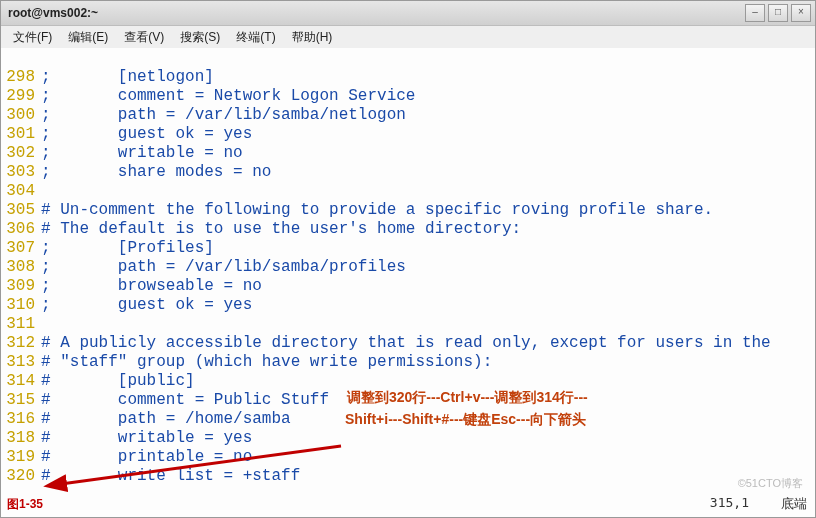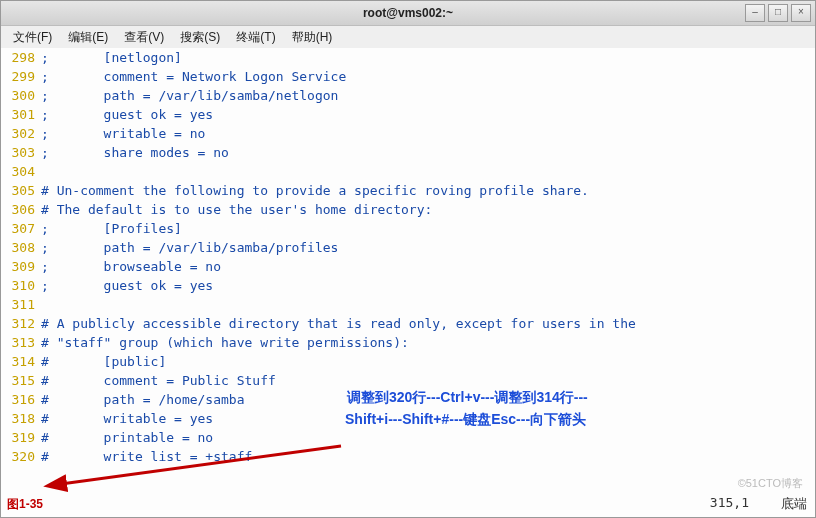--- a/index.html
+++ b/index.html
@@ -1,41 +1,41 @@
 <!DOCTYPE html>
 <html><head>
 <meta charset="utf-8">
 <style>
   html,body{margin:0;padding:0;width:816px;height:518px;overflow:hidden;
     font-family:"DejaVu Sans Mono","Liberation Mono",monospace;background:#e8e8e8;}
   .window{width:816px;height:518px;border:1px solid #999;box-sizing:border-box;
     background:#fff;position:relative;}
   .titlebar{height:24px;background:linear-gradient(#e6e6e6,#d0d0d0);
     border-bottom:1px solid #bdbdbd;position:relative;display:flex;
-    align-items:center;justify-content:center;}
+    align-items:center;padding-left:7px;}
   .titlebar .title{color:#222;font:bold 12px sans-serif;}
   .wbtns{position:absolute;right:4px;top:3px;display:flex;gap:3px;}
   .wbtn{width:18px;height:16px;background:linear-gradient(#f4f4f4,#d8d8d8);
     border:1px solid #999;font:10px sans-serif;text-align:center;line-height:14px;
     color:#555;cursor:default;}
   .menubar{height:22px;background:#efefef;border-bottom:1px solid #d0d0d0;
     display:flex;align-items:center;padding:0 6px;gap:4px;}
   .menuitem{font:12px sans-serif;color:#222;padding:4px 6px;cursor:default;}
   .editor{position:absolute;top:47px;left:0;right:0;bottom:0;background:#fdfdfd;
-    padding:0 0 0 0;font-size:13px;line-height:19px;overflow:hidden;}
+    padding:20px 0 0 0;font-size:16px;line-height:19px;overflow:hidden;font-family:Liberation Mono, monospace;}
   .line{white-space:pre;}
   .num{display:inline-block;width:34px;text-align:right;color:#c5a000;margin-right:6px;}
   .code{color:#1a4aa8;}
   .statusL{position:absolute;left:6px;bottom:4px;color:#c00000;font:bold 12px sans-serif;
     }
   .statusR{position:absolute;right:8px;bottom:4px;color:#333;font:13px monospace;
     display:flex;gap:32px;}
   .watermark{position:absolute;right:12px;bottom:26px;color:#bbb;
     font:11px sans-serif;}
-  .anno{position:absolute;color:#1d4ed8;font:bold 14px "Microsoft YaHei",sans-serif;
+  .anno{position:absolute;color:#c2410c;font:bold 14px "Microsoft YaHei",sans-serif;
     pointer-events:none;white-space:nowrap;text-align:center;}
   .arrow{position:absolute;pointer-events:none;}
 </style>
 </head>
 <body>
 
 <div class="window">
   <div class="titlebar">
     <span class="title">root@vms002:~</span>
     <div class="wbtns">

